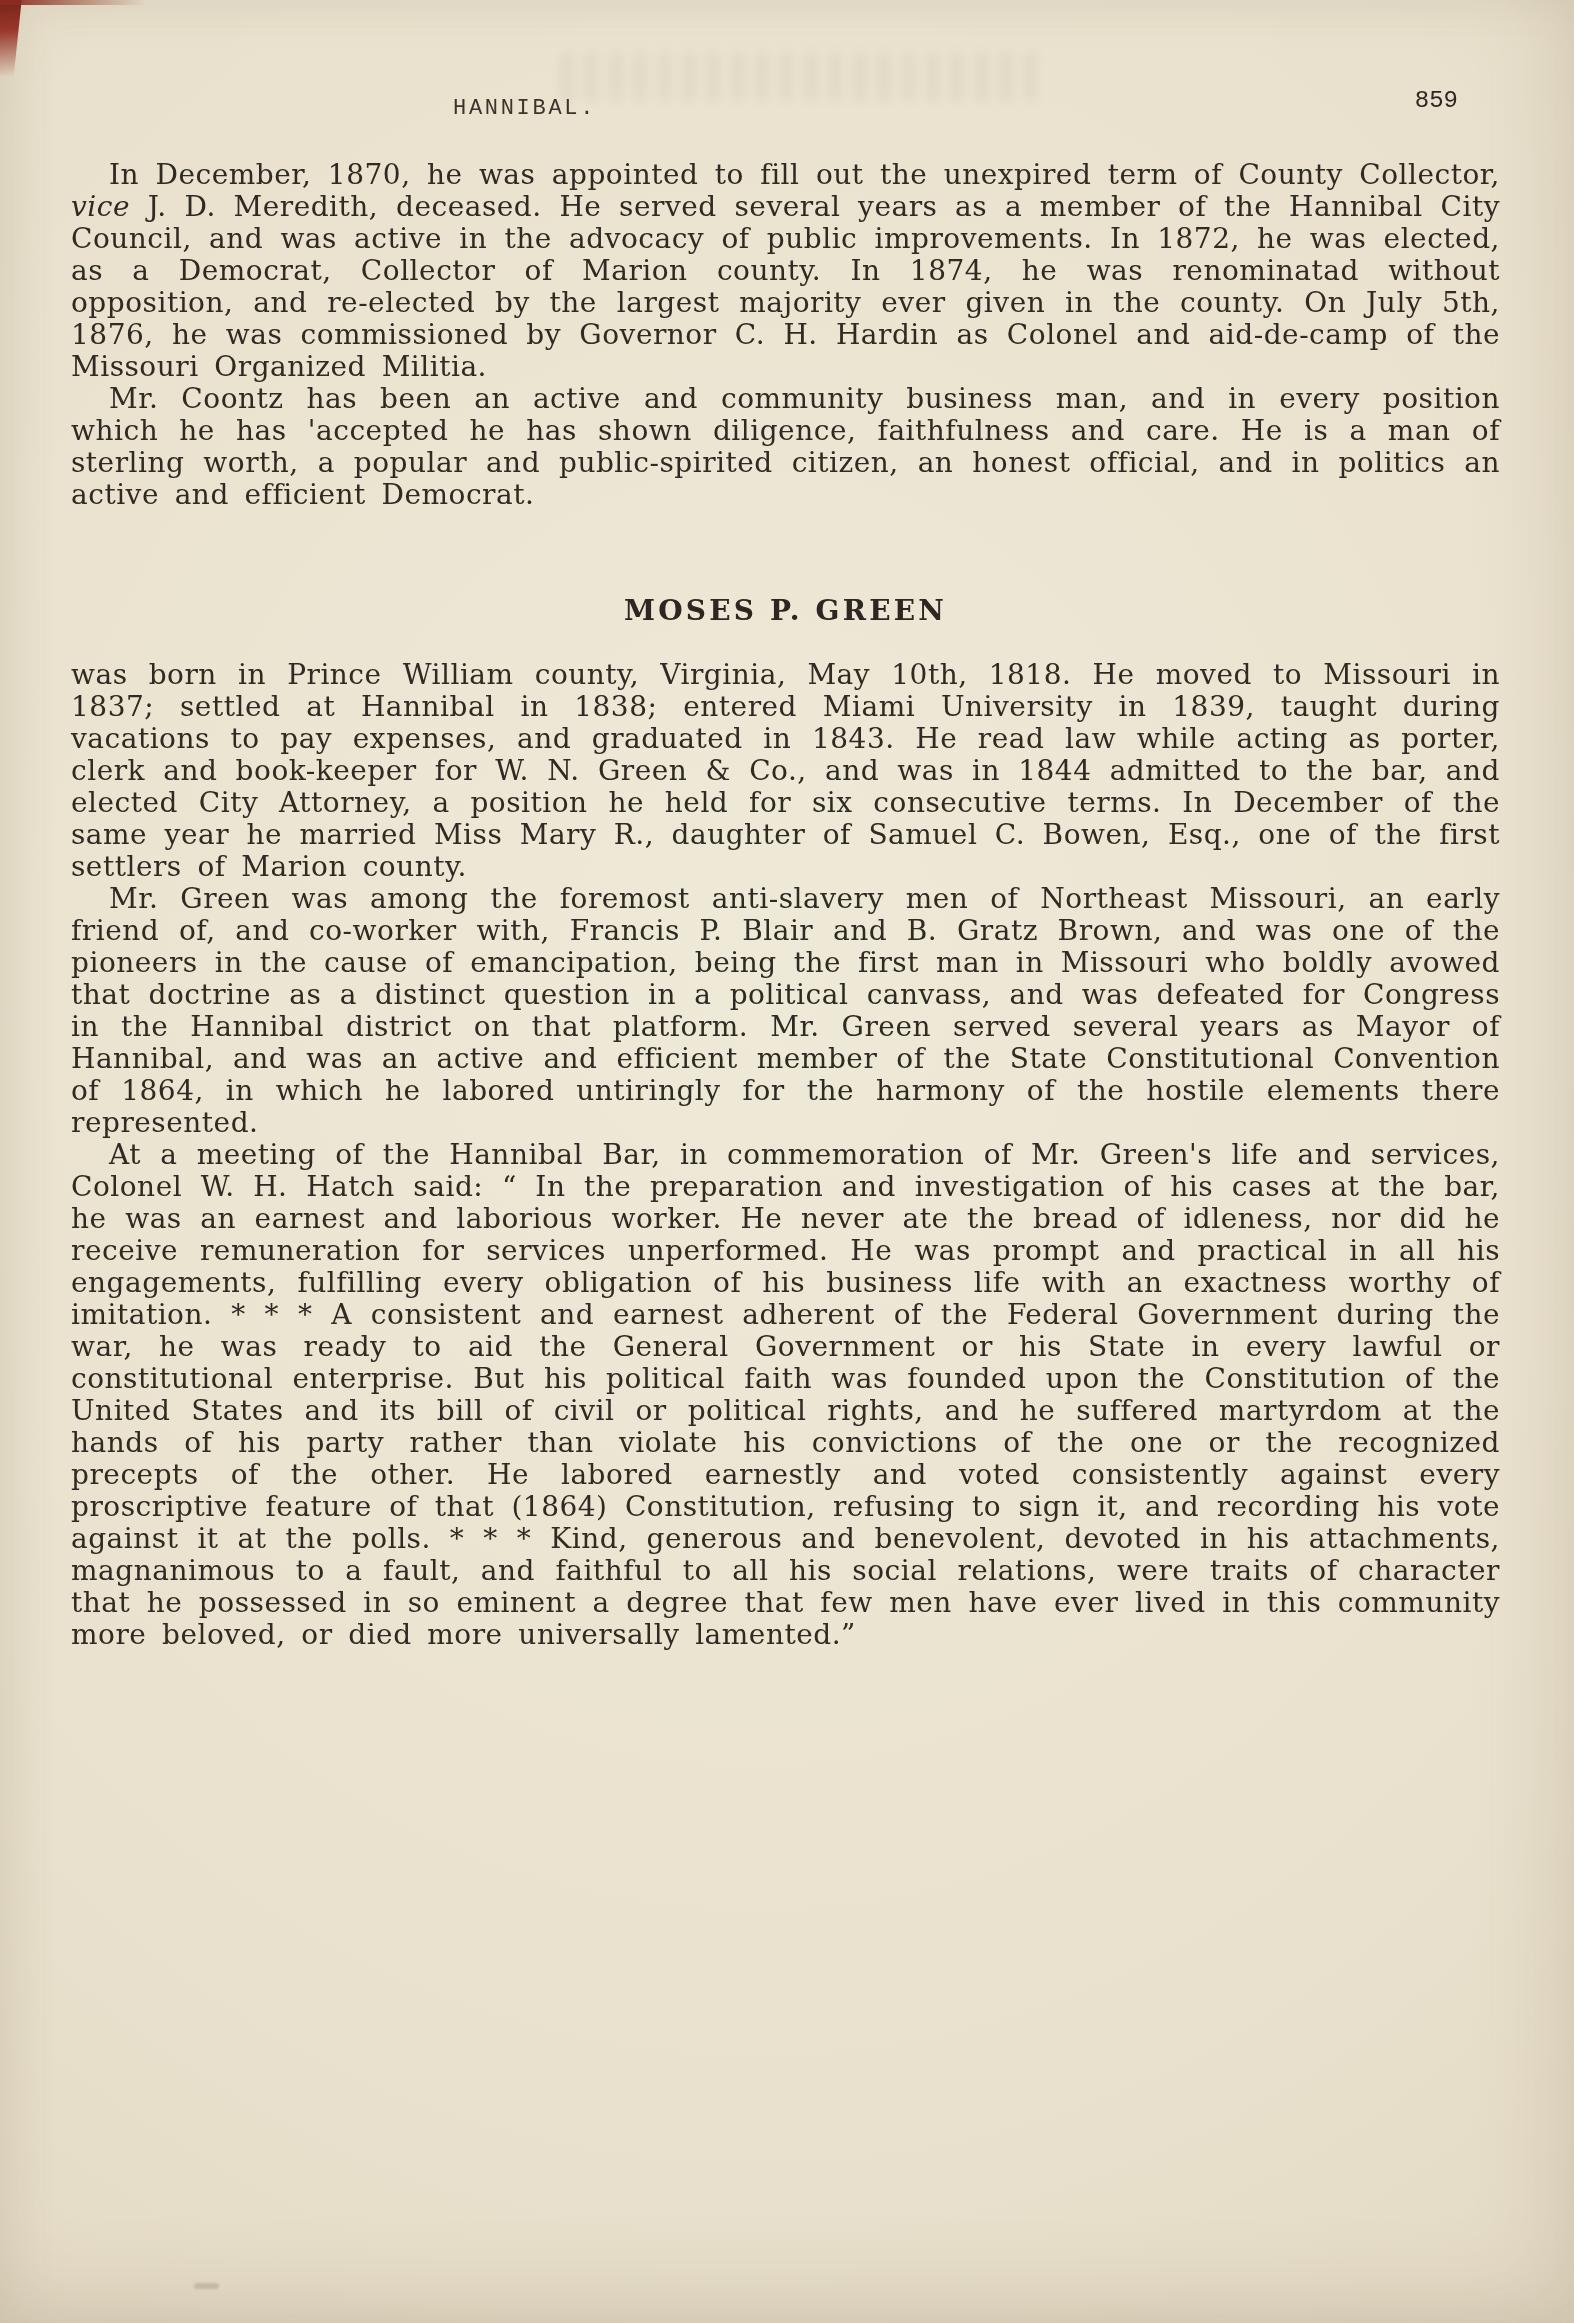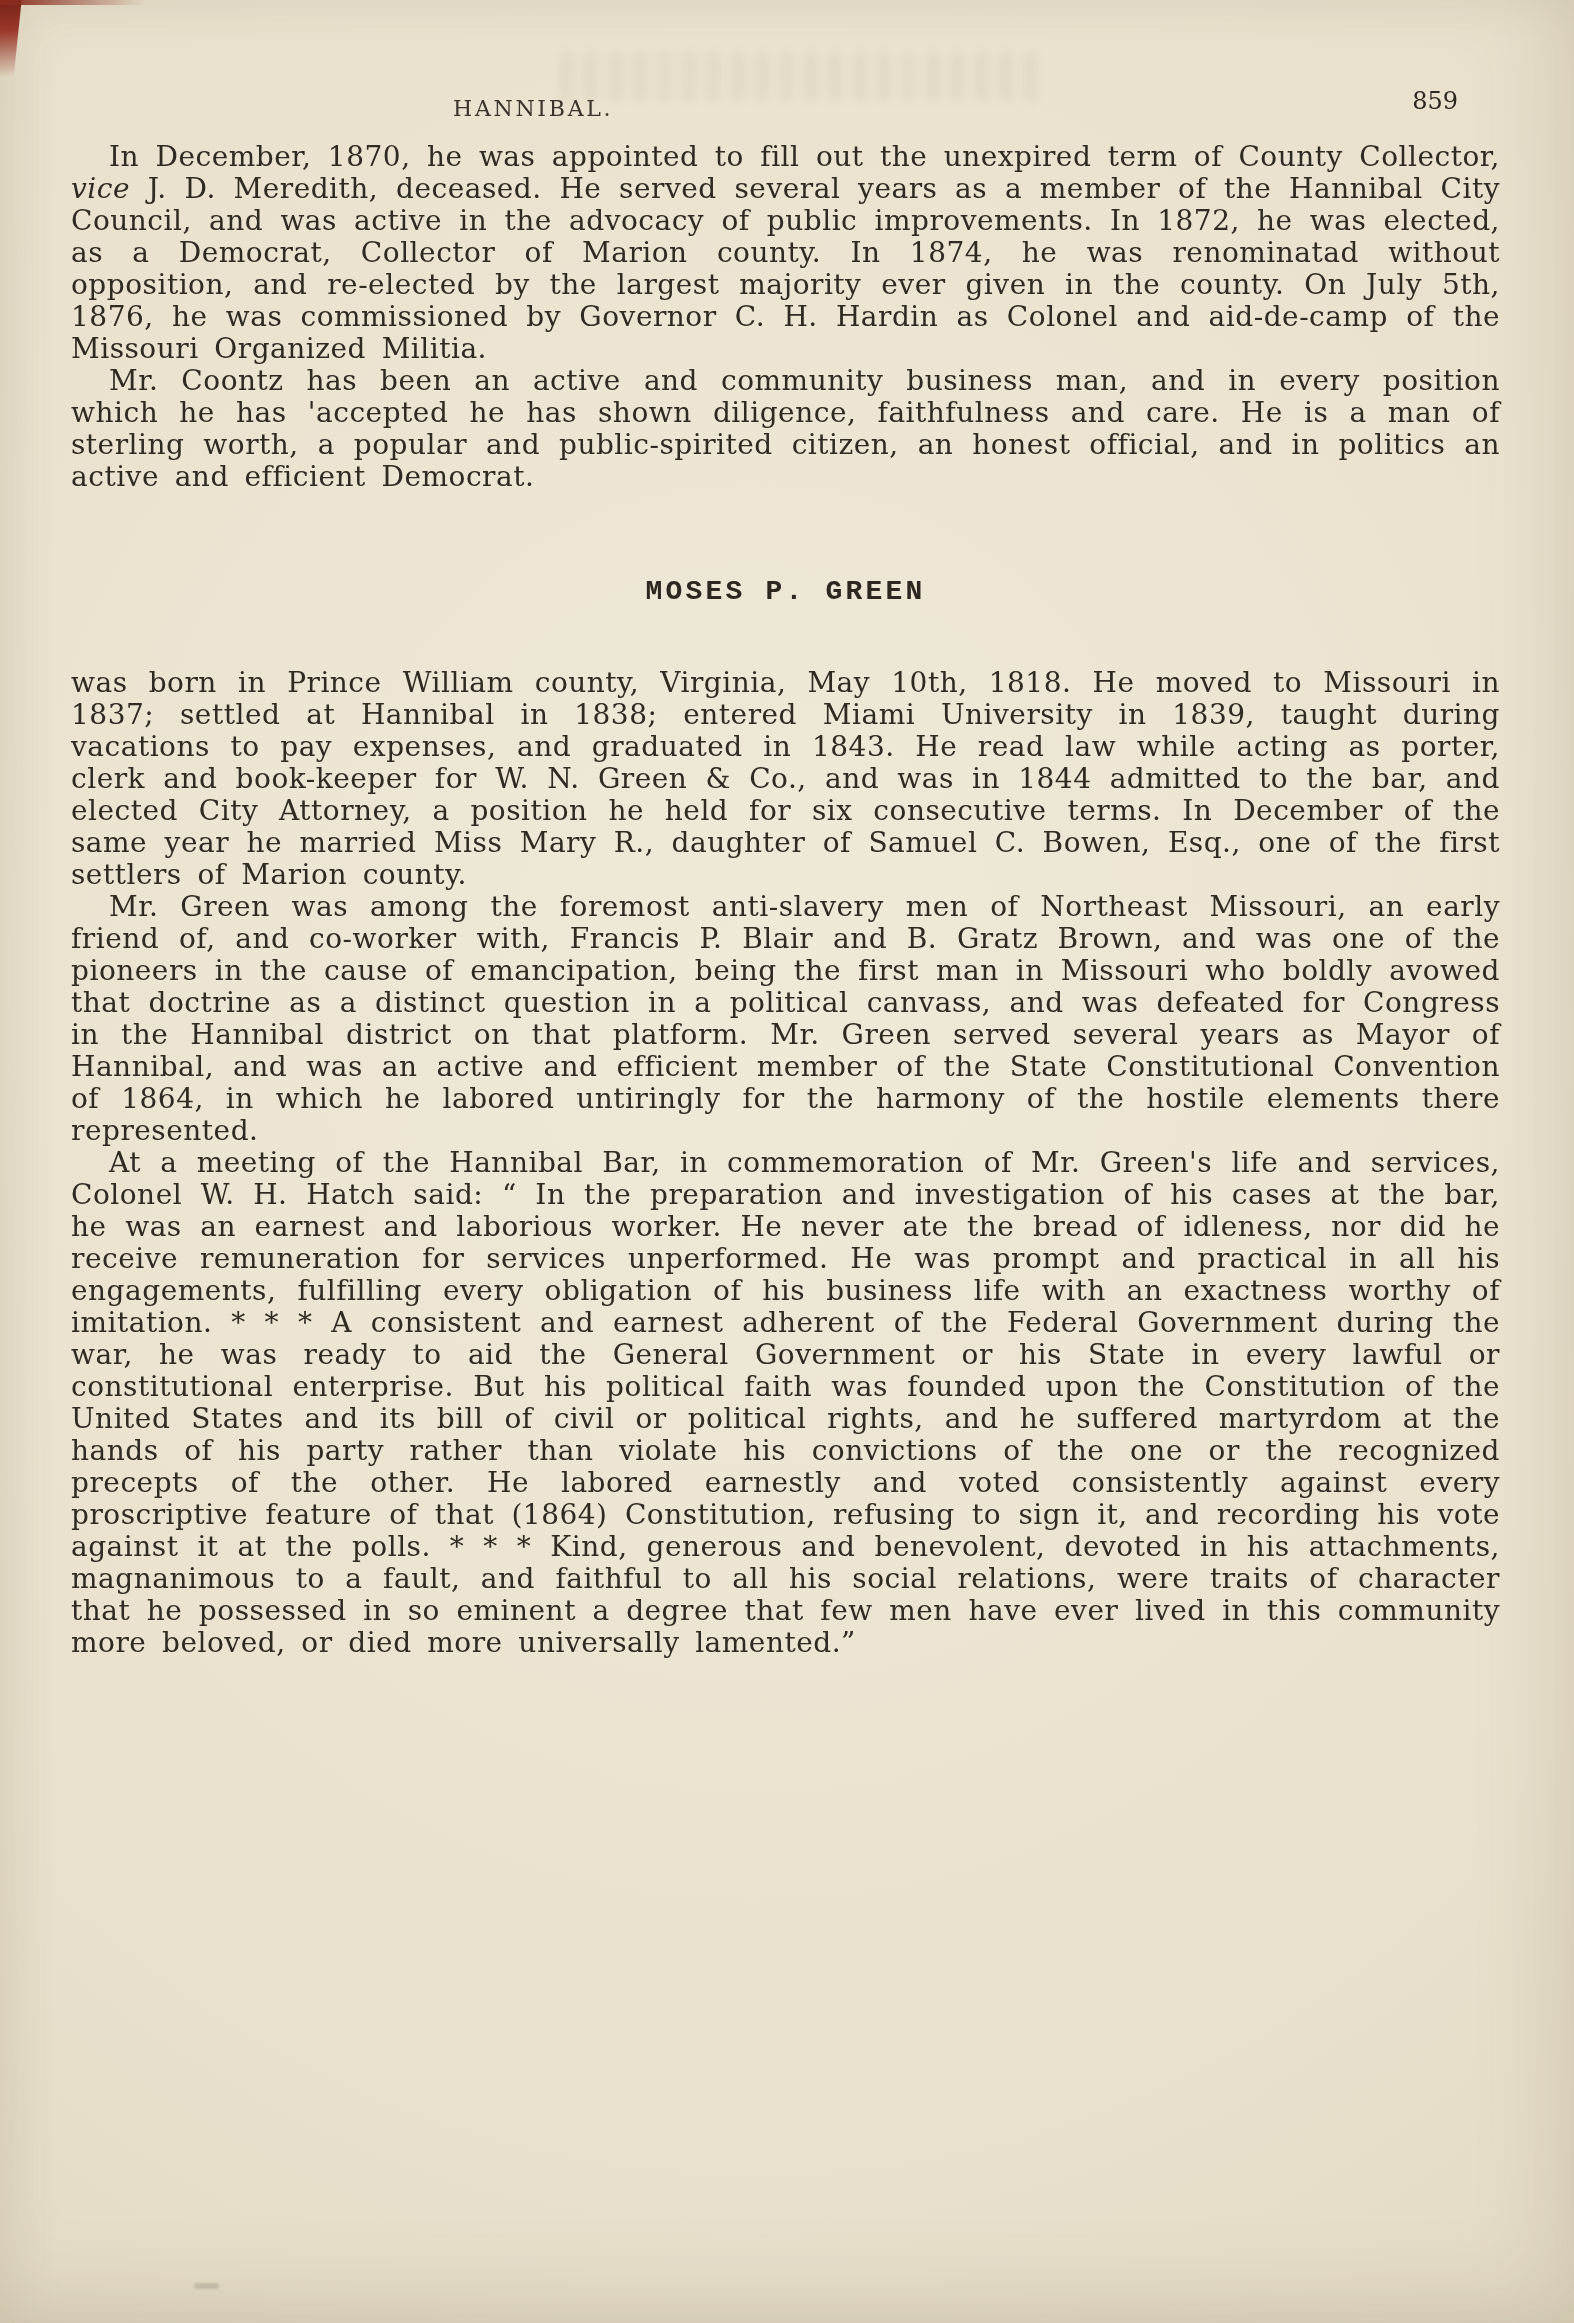--- a/index.html
+++ b/index.html
@@ -35,44 +35,43 @@
   .bottom-smudge{
     position:absolute;left:194px;top:2283px;width:25px;height:6.3px;
     background:#8a8170;opacity:.32;border-radius:3.6px;filter:blur(0.9px);
   }
   
   .page{
     box-sizing:border-box;position:relative;
     width:100%;height:100%;
     padding:87px 74px 0 71px;
   }
-  .page-header{position:relative;height:42px;margin-bottom:12px;}
+  .page-header{position:relative;height:42px;margin-bottom:30px;font-family:Liberation Mono, monospace;}
   .running-title{
     position:absolute;left:382px;top:9px;
     font-size:22px;letter-spacing:2.7px;color:#3a342b;
   }
   .page-number{
     position:absolute;right:42px;top:0;
     font-size:24px;color:#2c2720;
   }
   .para{
     margin:0;
     font-size:28px;line-height:32px;
     text-align:justify;
     letter-spacing:0.5px;word-spacing:6.3px;
     color:var(--ink-color);
   }
   .para.indent{text-indent:38px;}
   .ital{font-style:italic;}
   .section-heading{
-    margin:83px 0 60px 0;
+    margin:83px 0 32px 0;
     font-size:28px;font-weight:bold;
     text-align:center;letter-spacing:3.2px;
     color:#2c2720;
-    font-family:Liberation Mono, monospace;
   }
 </style>
 </head>
 <body>
 
 <div class="scan-corner"></div>
 <div class="scan-top-line"></div>
 <div class="ghost-bleed"></div>
 
 <div class="page">

